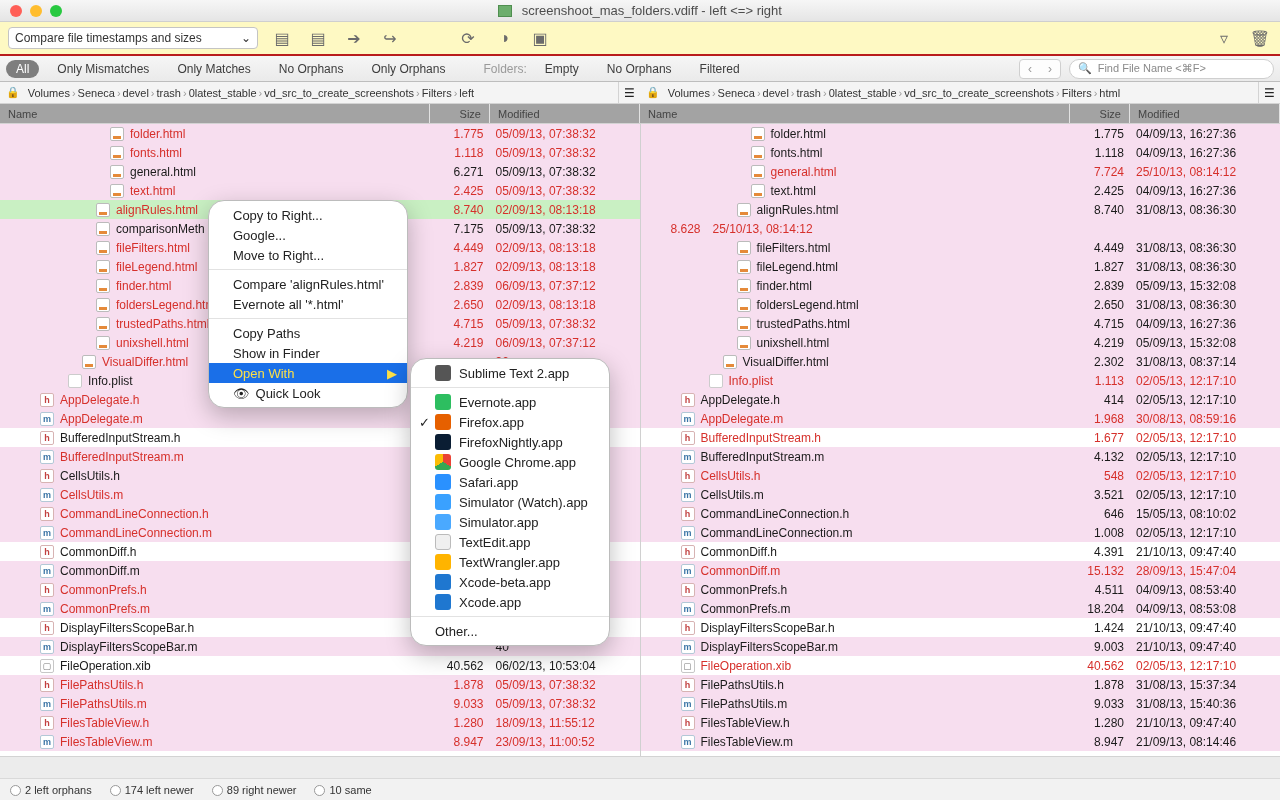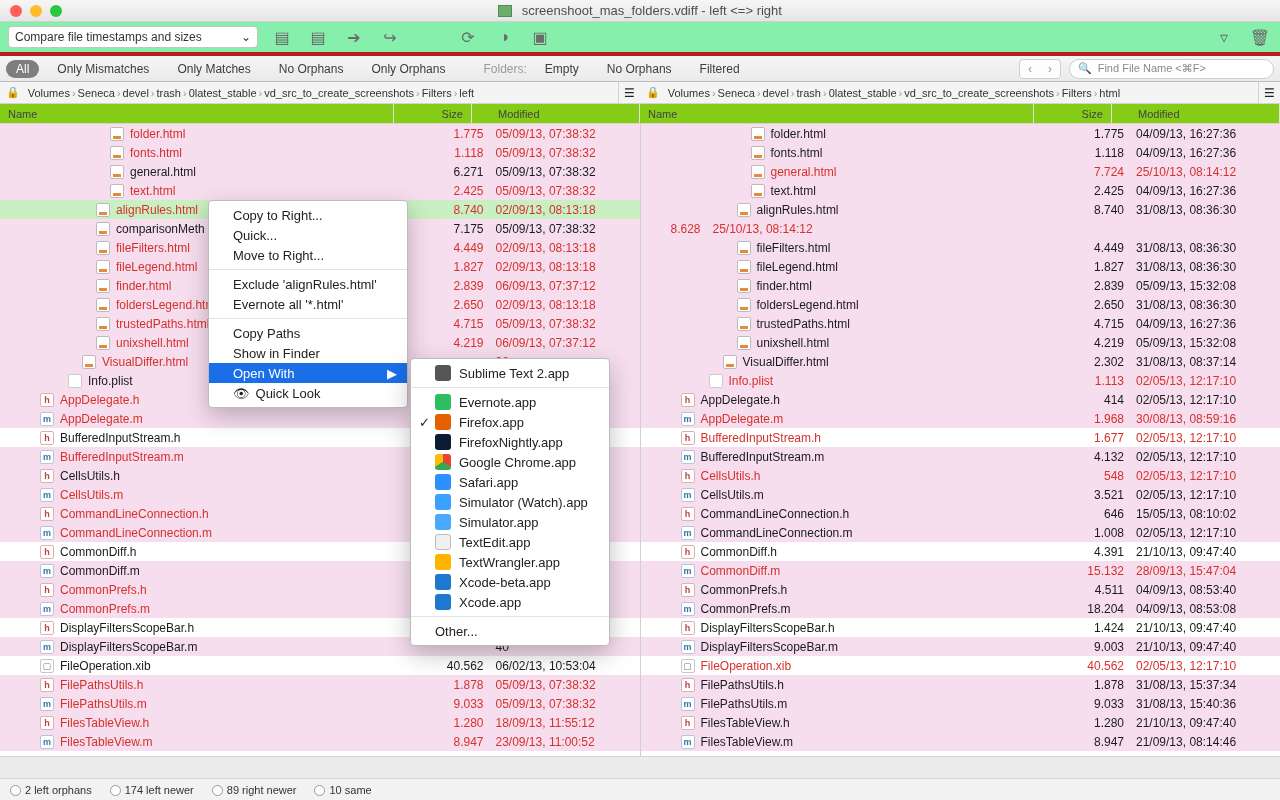--- a/index.html
+++ b/index.html
@@ -23,22 +23,22 @@
   }
   .traffic { display:flex; gap:8px; padding-left:10px; }
   .dot { width:12px; height:12px; border-radius:50%; }
   .dot.red{background:#ff5f57;} .dot.yellow{background:#ffbd2e;} .dot.green{background:#28c940;}
   .title { position:absolute; left:0; right:0; text-align:center; font-size:13px; color:#4d4d4d;}
   .title-icon { display:inline-block; width:14px; height:12px; background:#6cae6c; border:1px solid #4f8e4f; margin-right:6px; vertical-align:-2px;}
 
   
   .toolbar {
     height: 34px;
-    background:#86efac;
-    border-bottom:4px solid #b91c1c;
+    background:#fef9c3;
+    border-bottom:2px solid #b91c1c;
     display:flex; align-items:center; padding:0 8px; gap:12px;
   }
   .select-compare {
     width:250px; height:22px; background:#fff; border:1px solid #c4c4c4; border-radius:4px;
     display:flex; align-items:center; justify-content:space-between; padding:0 6px; font-size:12px; color:#333;
   }
   .tbi { width:24px; height:22px; display:flex; align-items:center; justify-content:center; color:#6b6b6b; font-size:16px;}
   .spacer { flex:1; }
 
   
@@ -65,21 +65,21 @@
   .crumb {
     flex:1; display:flex; align-items:center; gap:4px; padding:0 6px;
     background:#f4f4f4; font-size:11px; color:#333; overflow:hidden; white-space:nowrap;
   }
   .crumb .lock{ color:#6a6a6a; margin-right:4px;}
   .sep{ color:#9a9a9a; margin:0 2px;}
   .crumb-right-toggle{ width:22px; display:flex; align-items:center; justify-content:center; background:#f4f4f4; border-left:1px solid #d3d3d3;}
 
   
   .colhdrrow{ display:flex; height:20px; border-bottom:1px solid #d3d3d3;}
-  .colhdr{ flex:1; display:flex; background:#84cc16;gap:18px;}
+  .colhdr{ flex:1; display:flex; background:#a3a3a3;}
   .colhdr span{ display:flex; align-items:center; padding:0 8px; font-size:11px; color:#444; border-right:1px solid #e2e2e2;}
   .col-name{ flex:1;}
   .col-size{ width:60px; justify-content:flex-end;}
   .col-mod{ width:150px;}
 
   
   .panes{ display:flex; height: calc(800px - 22px - 34px - 26px - 22px - 20px - 22px - 22px); }
   .pane{ flex:1; overflow:hidden; position:relative; background:#fff;}
   .pane.left{ border-right:1px solid #d0d0d0;}
   .row{
@@ -98,25 +98,25 @@
   .ico-m{ background:#fff; border-color:#b3c8d7; color:#3a74a5; font-weight:bold;}
   .ico-xib{ background:#fff; border-color:#c7c7c7; color:#777;}
   .red{ color:#d6302b;}
   .black{ color:#1b1b1b;}
   .bg-pink{ background:#f7deef;}
   .bg-highlight{ background:#c9f0c3;}
   .bg-white{ background:#ffffff;}
 
   
   .ctxmenu{
-    position:absolute; background:#fff; border:1px solid #bcbcbc; border-radius:4px;
+    position:absolute; background:#fff; border:1px solid #bcbcbc; border-radius:16px;
     box-shadow:0 8px 24px rgba(0,0,0,.25); padding:4px 0; font-size:13px; z-index:50;
   }
   .ctxmenu .mi{ height:20px; display:flex; align-items:center; padding:0 16px 0 24px; position:relative; white-space:nowrap;}
-  .ctxmenu .mi.sel{ background:#1a6fe8; color:#ffffff;}
+  .ctxmenu .mi.sel{ background:#1a6fe8; color:#fde047;}
   .ctxmenu .divider{ height:1px; background:#e2e2e2; margin:4px 0;}
   .mi .submenu-arrow{ position:absolute; right:10px;}
   .mi .chk{ position:absolute; left:8px;}
   .mi .appicon{ width:16px; height:16px; border-radius:3px; margin-right:8px; display:inline-block;}
   .ai-sublime{background:#555;}
   .ai-evernote{background:#2dbe60;}
   .ai-firefox{background:#e66000;}
   .ai-ffn{background:#0a1d33;}
   .ai-chrome{background:conic-gradient(#ea4335 0 120deg,#34a853 120deg 240deg,#fbbc05 240deg 360deg); border-radius:50%;}
   .ai-safari{background:#2a91ff; border-radius:50%;}
@@ -814,24 +814,24 @@
 
 <div class="footer">
   <span><span class="radio"></span><span>2 left orphans</span></span>
   <span><span class="radio"></span><span>174 left newer</span></span>
   <span><span class="radio"></span><span>89 right newer</span></span>
   <span><span class="radio"></span><span>10 same</span></span>
 </div>
 
 <div class="ctxmenu" id="ctx1" style="left:208px; top:200px; width:200px;">
     <div class="mi ">Copy to Right...</div>
-    <div class="mi ">Quick...</div>
+    <div class="mi ">Google...</div>
     <div class="mi ">Move to Right...</div>
     <div class="divider"></div>
-    <div class="mi ">Exclude 'alignRules.html'</div>
+    <div class="mi ">Compare 'alignRules.html'</div>
     <div class="mi ">Evernote all '*.html'</div>
     <div class="divider"></div>
     <div class="mi ">Copy Paths</div>
     <div class="mi ">Show in Finder</div>
     <div class="mi sel">Open With<span class="submenu-arrow">▶</span></div>
     <div class="mi "><span style="margin-right:6px">👁</span>Quick Look</div>
   </div>
 
 <div class="ctxmenu" id="ctx2" style="left:410px; top:358px; width:200px;">
     <div class="mi"><span class="appicon ai-sublime"></span>Sublime Text 2.app</div>

